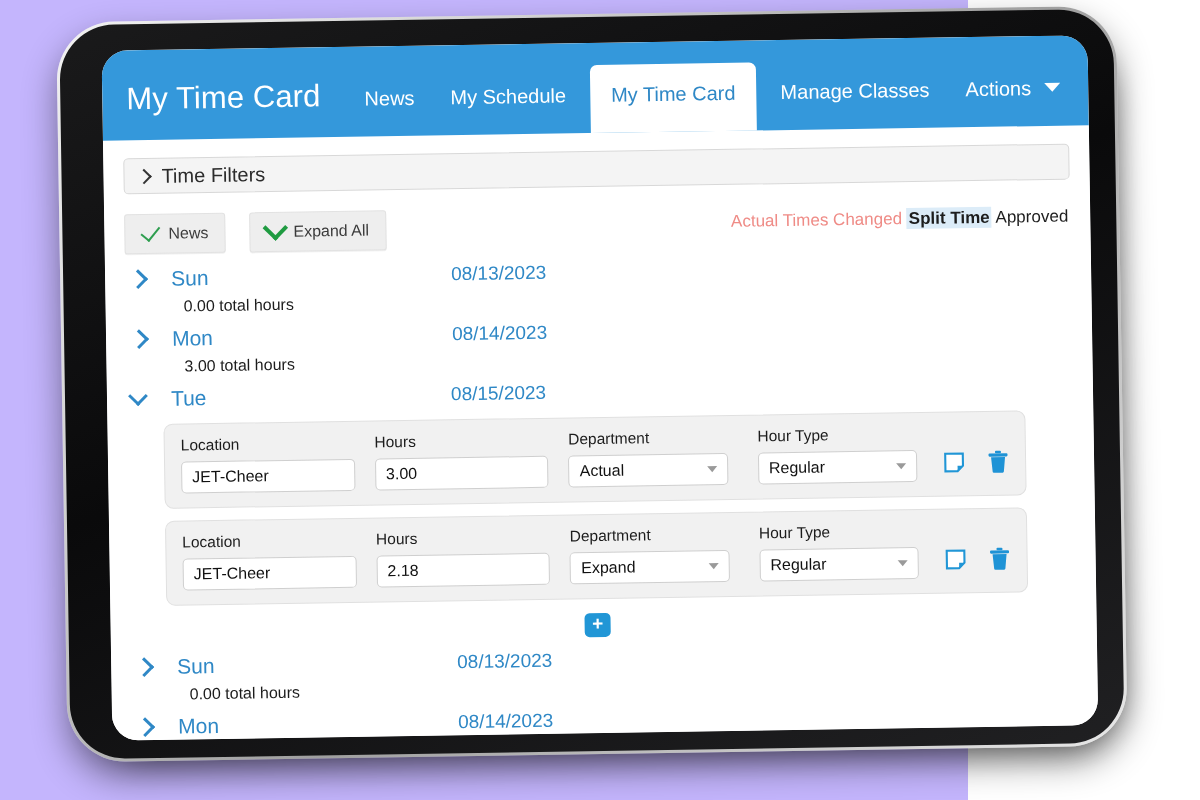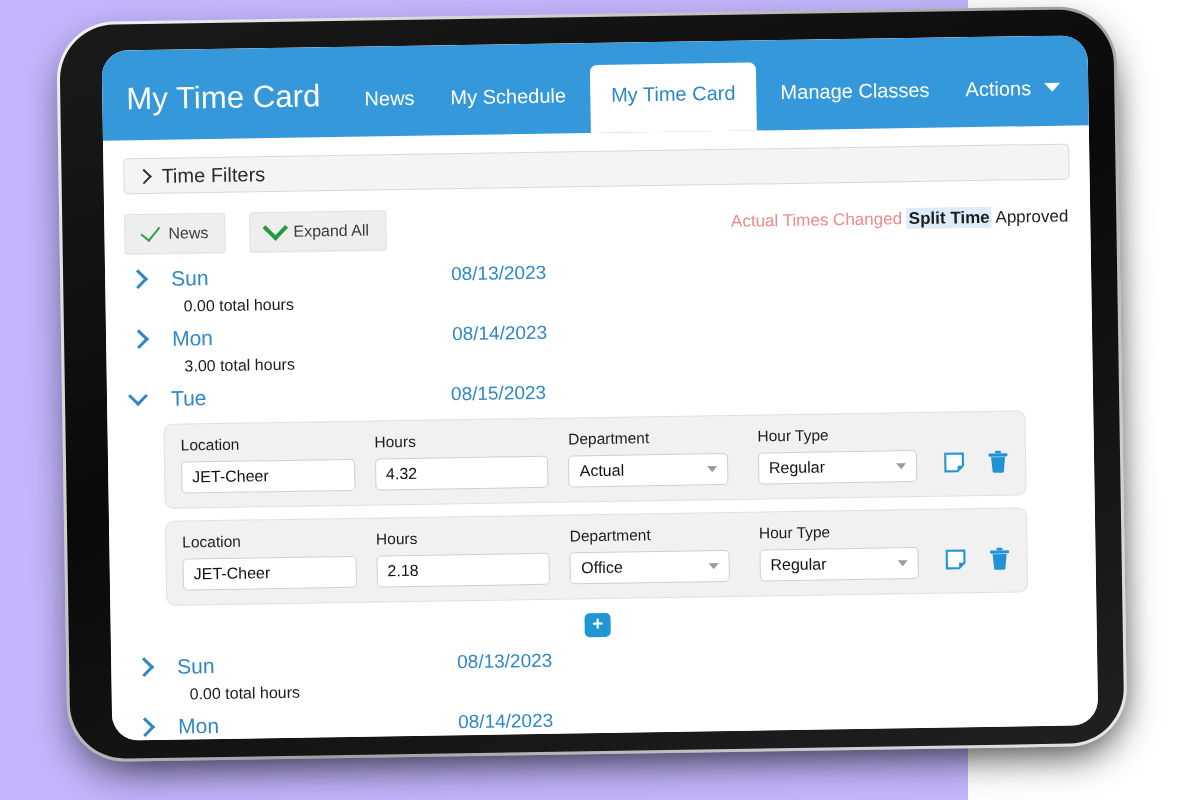--- a/index.html
+++ b/index.html
@@ -433,21 +433,21 @@
   <div class="entry">
     <div class="field loc">
       <span class="field-label">Location</span>
       <div class="input-box">
                           <span>JET-Cheer</span>
                         </div>
     </div>
     <div class="field hours">
       <span class="field-label">Hours</span>
       <div class="input-box">
-                          <span>4.32</span>
+                          <span>3.00</span>
                         </div>
     </div>
     <div class="field dept">
       <span class="field-label">Department</span>
       <div class="select-box">
         <span>Actual</span>
         <span class="sel-caret"></span>
       </div>
     </div>
     <div class="field htype">
@@ -483,21 +483,21 @@
     </div>
     <div class="field hours">
       <span class="field-label">Hours</span>
       <div class="input-box">
                           <span>2.18</span>
                         </div>
     </div>
     <div class="field dept">
       <span class="field-label">Department</span>
       <div class="select-box">
-        <span>Office</span>
+        <span>Expand</span>
         <span class="sel-caret"></span>
       </div>
     </div>
     <div class="field htype">
       <span class="field-label">Hour Type</span>
       <div class="select-box">
         <span>Regular</span>
         <span class="sel-caret"></span>
       </div>
     </div>

